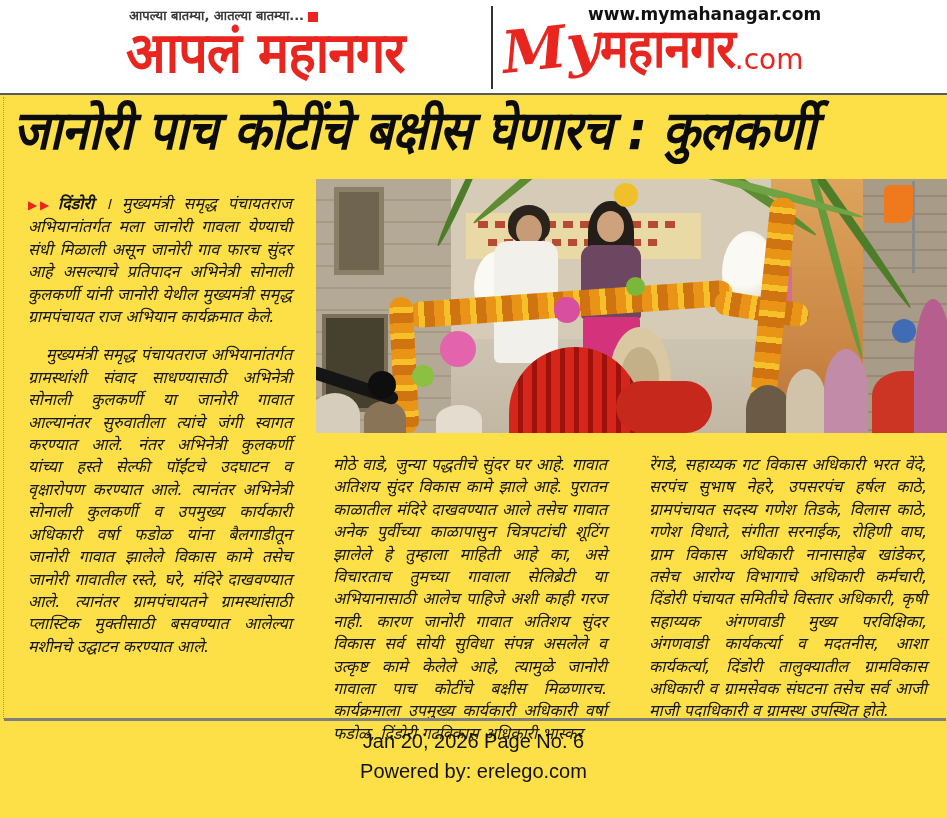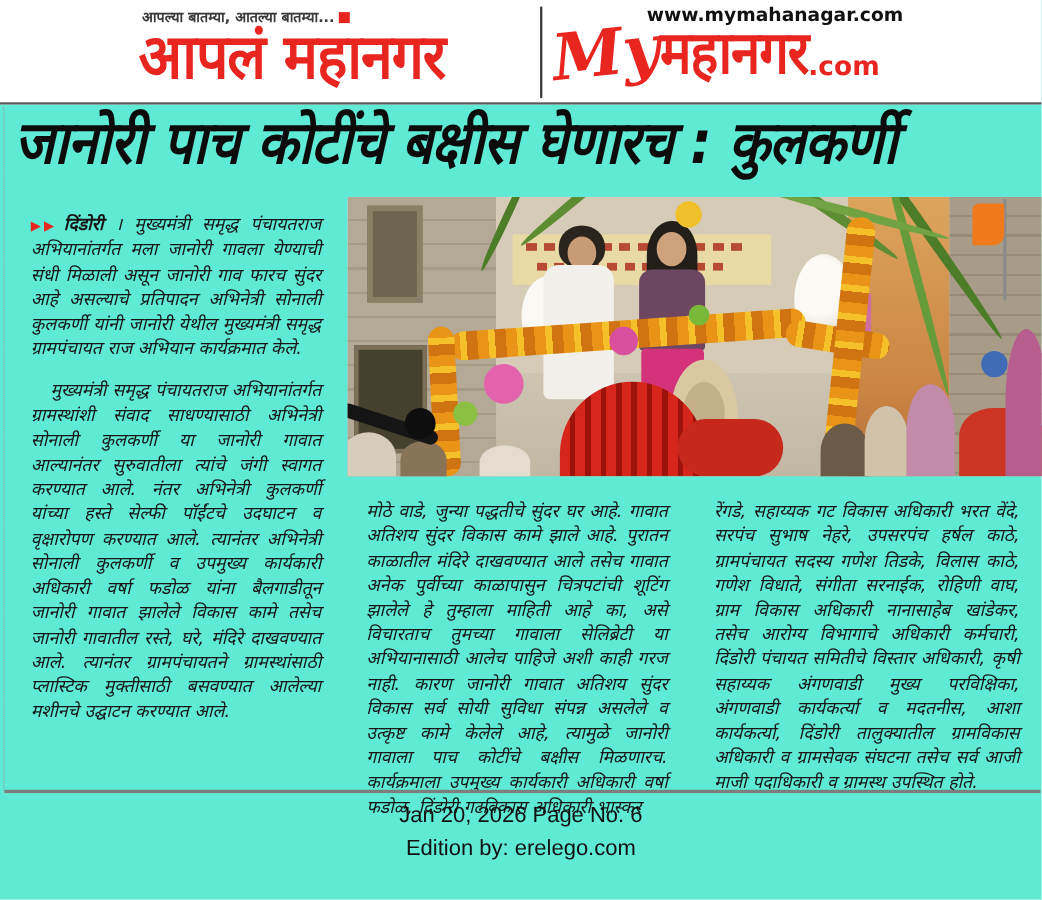--- a/index.html
+++ b/index.html
@@ -1,33 +1,33 @@
 <!DOCTYPE html>
 <html><head>
 <meta charset="utf-8">
 <style>
   html,body{margin:0;padding:0;background:#ffffff;}
-  .page{position:relative;width:947px;height:818px;background:#5eead4;overflow:hidden;
+  .page{position:relative;width:947px;height:818px;background:#fde047;overflow:hidden;
         font-family:"DejaVu Sans","Liberation Sans",sans-serif;}
 
   
   .masthead{position:absolute;left:0;top:0;width:947px;height:95px;background:#fff;}
   .tagline{position:absolute;left:129px;top:6px;font-size:13px;font-weight:bold;color:#3a3a3a;
            letter-spacing:0;white-space:nowrap;}
   .tagline .sq{display:inline-block;width:10px;height:10px;background:#e8251f;margin-left:4px;vertical-align:middle;}
   .logo-left{position:absolute;left:126px;top:18px;font-size:52px;line-height:64px;font-weight:bold;
              color:#e8251f;white-space:nowrap;transform:scaleY(1.08);transform-origin:top left;letter-spacing:-1px;}
   .logo-divider{position:absolute;left:491px;top:6px;width:2px;height:83px;background:#333;}
   .site-url{position:absolute;left:588px;top:4px;font-size:17px;font-weight:bold;color:#111;white-space:nowrap;}
   .logo-right{position:absolute;left:502px;top:16px;white-space:nowrap;}
   .logo-my{display:inline-block;font-family:"DejaVu Serif","Liberation Serif",serif;font-style:italic;
            font-weight:bold;font-size:58px;line-height:64px;color:#e8251f;transform:rotate(-6deg);}
   .logo-mah{display:inline-block;font-size:48px;line-height:64px;font-weight:bold;color:#e8251f;
             letter-spacing:-1px;transform:scaleY(1.12);vertical-align:top;}
-  .logo-com{display:inline-block;font-size:24px;font-weight:bold;color:#e8251f;vertical-align:bottom;line-height:40px;}
+  .logo-com{display:inline-block;font-size:28px;font-weight:normal;color:#e8251f;vertical-align:bottom;line-height:40px;}
   .masthead-rule{position:absolute;left:0;top:93px;width:947px;height:2px;background:#5a5a5a;}
 
   
   .article-box{position:absolute;left:3px;top:97px;width:941px;height:622px;border-left:1px dotted #9a9a9a;font-style:italic;}
   .headline{position:absolute;left:9px;top:1px;width:930px;font-size:49px;line-height:60px;font-weight:bold;
             color:#0c0c0c;white-space:nowrap;letter-spacing:-1px;transform:scaleY(1.1);transform-origin:top left;
             overflow:hidden;}
   .bodytext{position:absolute;font-size:16px;line-height:22.4px;color:#161616;text-align:justify;}
   .bodytext p{margin:16px;}
   .bodytext p.indent{text-indent:18px;}
@@ -191,16 +191,16 @@
 
     <div class="bodytext col3">
       <p>रेंगडे, सहाय्यक गट विकास अधिकारी भरत वेंदे, सरपंच सुभाष नेहरे, उपसरपंच हर्षल काठे, ग्रामपंचायत सदस्य गणेश तिडके, विलास काठे, गणेश विधाते, संगीता सरनाईक, रोहिणी वाघ, ग्राम विकास अधिकारी नानासाहेब खांडेकर, तसेच आरोग्य विभागाचे अधिकारी कर्मचारी, दिंडोरी पंचायत समितीचे विस्तार अधिकारी, कृषी सहाय्यक अंगणवाडी मुख्य परविक्षिका, अंगणवाडी कार्यकर्त्या व मदतनीस, आशा कार्यकर्त्या, दिंडोरी तालुक्यातील ग्रामविकास अधिकारी व ग्रामसेवक संघटना तसेच सर्व आजी माजी पदाधिकारी व ग्रामस्थ उपस्थित होते.</p>
     </div>
 
     <div class="bottom-rule"></div>
   </div>
 
   <div class="footer">
     <div class="fl">Jan 20, 2026 Page No. 6</div>
-    <div class="fl">Edition by: erelego.com</div>
+    <div class="fl">Powered by: erelego.com</div>
   </div>
 
 </div>
 
 </body></html>

